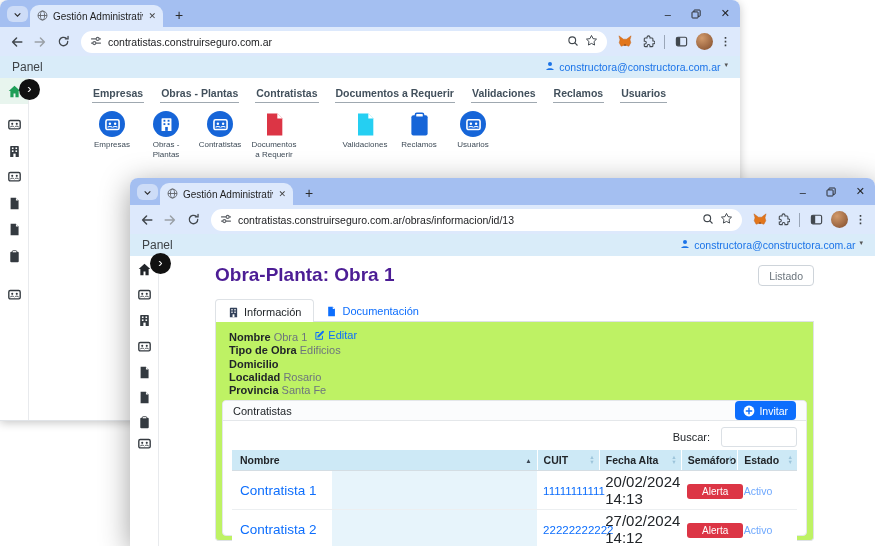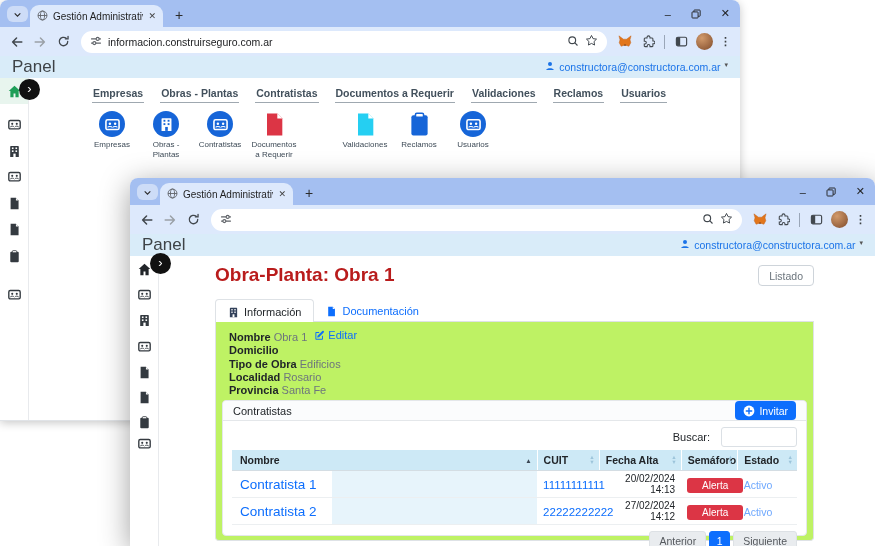--- a/index.html
+++ b/index.html
@@ -34,21 +34,21 @@
              gap:6px; padding:0 9px; min-width:0; margin:0 3px; }
   .url { font-size:10.5px; color:#202124; white-space:nowrap; overflow:hidden; }
   .pill-spacer { flex:1; }
   .vsep { width:1px; height:14px; background:#9aa6b8; margin:0 1px; }
   .avatar { width:17px; height:17px; border-radius:50%;
             background:radial-gradient(circle at 35% 30%, #d29a6b, #7e4a2a); }
   .kebab { font-size:11px; color:#3c4043; font-weight:700; }
 
   .panelbar { height:22px; background:#d9ecf9; display:flex; align-items:center;
               justify-content:space-between; padding:0 12px; }
-  .panel-title { font-size:17px; color:#3e4347; }
+  .panel-title { font-size:12px; color:#3e4347; }
   .usermenu { display:flex; align-items:flex-start; gap:4px; color:#1a73e8; font-size:10.5px; cursor:pointer; }
   .caret { font-size:7px; color:#555; }
 
   .app-body { position:absolute; left:0; right:0; top:78px; bottom:0; background:#fff; }
 
   
   .side { position:absolute; left:0; top:0; bottom:0; width:29px; border-right:1px solid #e8eaed; background:#fff;}
   .side-home { height:26px; display:flex; align-items:center; justify-content:center; }
   .win-back .side-home { background:#e8f5ee; color:#1e9e57; }
   .win-front .side-home { color:#212529; }
@@ -66,21 +66,21 @@
   .sc-label { font-size:8px; color:#3e4b57; text-align:center; line-height:1.3; }
   .sc-label.narrow { width:46px; }
   .sc-spacer { width:37px; }
   .circ { width:26px; height:26px; border-radius:50%; background:#1665d8; color:#fff;
           display:flex; align-items:center; justify-content:center; }
   .bigicon { display:flex; align-items:center; justify-content:center; height:26px; }
 
   
   .main { position:absolute; left:85px; top:0; right:61px; bottom:0; }
   .pagehead { position:relative; margin-top:8px; height:26px; }
-  .pagehead h1 { font-size:19px; font-weight:600; color:#b91c1c; }
+  .pagehead h1 { font-size:19px; font-weight:600; color:#4c1d95; }
   .btn-listado { position:absolute; right:0; top:1px; height:21px; padding:0 10px; font-size:10.5px;
                  color:#6c757d; background:#fff; border:1px solid #ced4da; border-radius:4px; cursor:pointer;}
   .tabs { display:flex; margin-top:9px; border-bottom:1px solid #dee2e6; height:23px; }
   .tabitem { display:flex; align-items:center; gap:5px; padding:12px 12px; font-size:11px; cursor:pointer; }
   .tabitem.active { background:#fff; border:1px solid #dee2e6; border-bottom:1px solid #fff;
                     border-radius:4px 4px 0 0; margin-bottom:-1px; color:#212529; }
   .tabitem.inactive { color:#0d6efd; }
   .card { border:1px solid #dee2e6; border-top:none; border-radius:0 0 4px 4px; height:219px; position:relative; background:#bef264;}
   .info { padding:7px 13px 0; font-size:11px; line-height:13.2px; color:#212529; }
   .irow b { font-weight:700; }
@@ -103,21 +103,21 @@
        padding:4px 14px 4px 6px; position:relative; border-left:1px solid rgba(255,255,255,.9);
        border-bottom:1px solid #d4dde3; cursor:pointer;}
   th:first-child { border-left:none; padding-left:8px; }
   .arr-asc { position:absolute; right:5px; top:50%; transform:translateY(-50%); font-size:6.5px; color:#3b4754; }
   .arr-both { position:absolute; right:4px; top:50%; transform:translateY(-50%); display:flex;
               flex-direction:column; font-size:5.5px; color:#9cc4da; line-height:.95; }
   td { border-bottom:1px solid #eceff1; padding:2px 6px; height:21px; vertical-align:middle; background:#fff;margin-left:16px; }
   .c-nombre { background:linear-gradient(90deg, #fff 0, #fff 100px, #e7f4fb 100px); padding-left:8px; }
   .c-nombre a { font-size:13.5px; color:#0d6efd; text-decoration:none; cursor:pointer; }
   .c-cuit a { font-size:11.5px; color:#0d6efd; text-decoration:none; cursor:pointer; }
-  .c-fecha { font-size:10px; color:#212529;text-align:right; }
+  .c-fecha { font-size:15px; color:#212529; }
   .badge { display:inline-block; background:#dc3545; color:#fff; font-size:10px; padding:2px 0; width:56px;
            text-align:center; border-radius:3px; }
   .c-est a { font-size:10.5px; color:#6ea8fe; text-decoration:none; cursor:pointer; }
 
   .pager { display:flex; justify-content:flex-end; gap:3px; margin-top:6px; }
   .pg { height:20px; padding:0 9px; background:#e9ecef; border:1px solid #dde1e5; border-radius:3px;
         font-size:10.5px; color:#55595e; cursor:pointer; }
   .pg-active { background:#0d6efd; border-color:#0d6efd; color:#fff; width:21px; padding:0; text-align:center; }
 </style>
 </head>
@@ -169,21 +169,21 @@
             <path d="M13.2 8A5.2 5.2 0 1 1 11.4 4.1"></path>
             <path d="M13.6 1.6v3.2h-3.2"></path>
           </svg>
         </span>
       <div class="urlpill">
         <span><svg width="12" height="12" viewBox="0 0 16 16" fill="none" stroke="#5f6368" stroke-width="1.5" stroke-linecap="round">
               <path d="M2 5.2h12M2 10.8h12"></path>
               <circle cx="10.2" cy="5.2" r="2" fill="#fff"></circle>
               <circle cx="5.8" cy="10.8" r="2" fill="#fff"></circle>
             </svg></span>
-        <span class="url">informacion.construirseguro.com.ar</span>
+        <span class="url">contratistas.construirseguro.com.ar</span>
         <span class="pill-spacer"></span>
         <span><svg width="12" height="12" viewBox="0 0 16 16" fill="none" stroke="#41474d" stroke-width="1.5">
               <circle cx="7" cy="7" r="4.5"></circle>
               <line x1="10.5" y1="10.5" x2="14" y2="14"></line>
             </svg></span>
         <span><svg width="13" height="13" viewBox="0 0 16 16" fill="none" stroke="#41474d" stroke-width="1.2">
               <path d="M8 1.8l1.9 3.9 4.3.6-3.1 3 .7 4.3L8 11.6l-3.8 2 .7-4.3-3.1-3 4.3-.6z"></path>
             </svg></span>
       </div>
       <span class="tb">
@@ -419,20 +419,21 @@
             <path d="M13.2 8A5.2 5.2 0 1 1 11.4 4.1"></path>
             <path d="M13.6 1.6v3.2h-3.2"></path>
           </svg>
         </span>
       <div class="urlpill">
         <span><svg width="12" height="12" viewBox="0 0 16 16" fill="none" stroke="#5f6368" stroke-width="1.5" stroke-linecap="round">
               <path d="M2 5.2h12M2 10.8h12"></path>
               <circle cx="10.2" cy="5.2" r="2" fill="#fff"></circle>
               <circle cx="5.8" cy="10.8" r="2" fill="#fff"></circle>
             </svg></span>
+        <span class="url">contratistas.construirseguro.com.ar/obras/informacion/id/13</span>
         <span class="pill-spacer"></span>
         <span><svg width="12" height="12" viewBox="0 0 16 16" fill="none" stroke="#41474d" stroke-width="1.5">
               <circle cx="7" cy="7" r="4.5"></circle>
               <line x1="10.5" y1="10.5" x2="14" y2="14"></line>
             </svg></span>
         <span><svg width="13" height="13" viewBox="0 0 16 16" fill="none" stroke="#41474d" stroke-width="1.2">
               <path d="M8 1.8l1.9 3.9 4.3.6-3.1 3 .7 4.3L8 11.6l-3.8 2 .7-4.3-3.1-3 4.3-.6z"></path>
             </svg></span>
       </div>
       <span class="tb">
@@ -567,26 +568,26 @@
               <span class="val">Obra 1</span>
               <a class="edit">
                   <svg width="11" height="11" viewBox="0 0 16 16" fill="#0d6efd">
                     <path d="M12.1 1.6a1.4 1.4 0 012 2L7.3 10.4 4.6 11l.6-2.7z"></path>
                     <path d="M13 8.5V13a1 1 0 01-1 1H3a1 1 0 01-1-1V4a1 1 0 011-1h4.5v1.4H3.4v8.2h8.2V8.5z"></path>
                   </svg>
                   <span>Editar</span>
                 </a>
             </div>
             <div class="irow">
+              <b>Tipo de Obra</b>
+              <span class="val">Edificios</span>
+            </div>
+            <div class="irow">
               <b>Domicilio</b>
               <span class="val"></span>
-            </div>
-            <div class="irow">
-              <b>Tipo de Obra</b>
-              <span class="val">Edificios</span>
             </div>
             <div class="irow">
               <b>Localidad</b>
               <span class="val">Rosario</span>
             </div>
             <div class="irow">
               <b>Provincia</b>
               <span class="val">Santa Fe</span>
             </div>
           </div>

